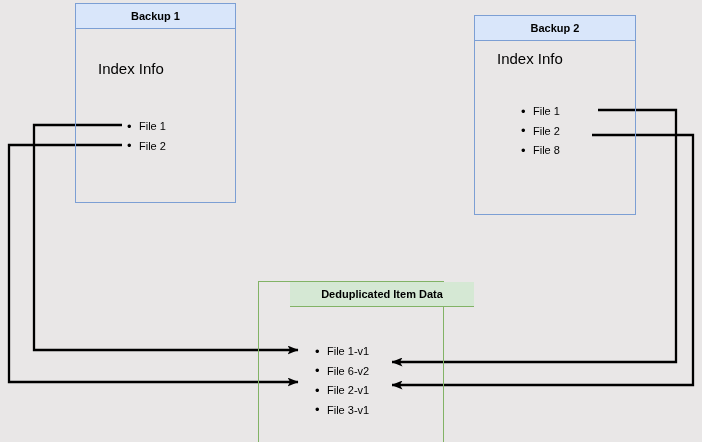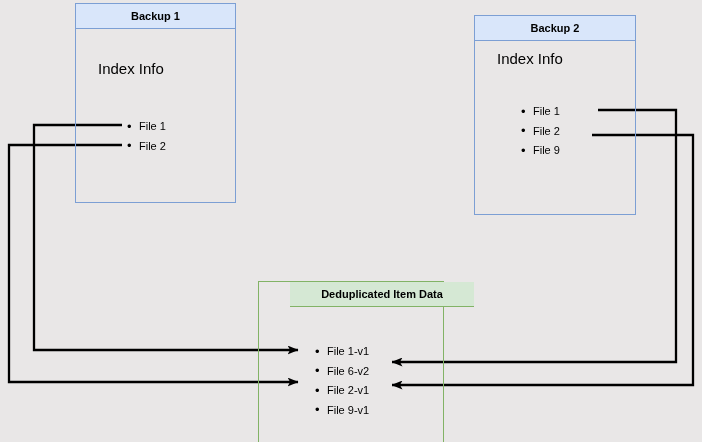--- a/index.html
+++ b/index.html
@@ -122,26 +122,26 @@
     <li>File 2</li>
   </ul>
 
   <div class="box box-blue" style="left:474px; top:3px; width:162px; height:200px;margin-top:12px;">
     <div class="box-header header-blue">Backup 2</div>
   </div>
   <div class="index-label" style="left:497px; top:50px;">Index Info</div>
   <ul class="file-list" style="left:521px; top:102px;">
     <li>File 1</li>
     <li>File 2</li>
-    <li>File 9</li>
+    <li>File 8</li>
   </ul>
 
   <div class="box box-green" style="left:258px; top:281px; width:186px; height:164px;">
     <div class="box-header header-green">Deduplicated Item Data</div>
   </div>
   <ul class="file-list" style="left:315px; top:342px;">
     <li>File 1-v1</li>
     <li>File 6-v2</li>
     <li>File 2-v1</li>
-    <li>File 9-v1</li>
+    <li>File 3-v1</li>
   </ul>
 
 </div>
 
 </body></html>

